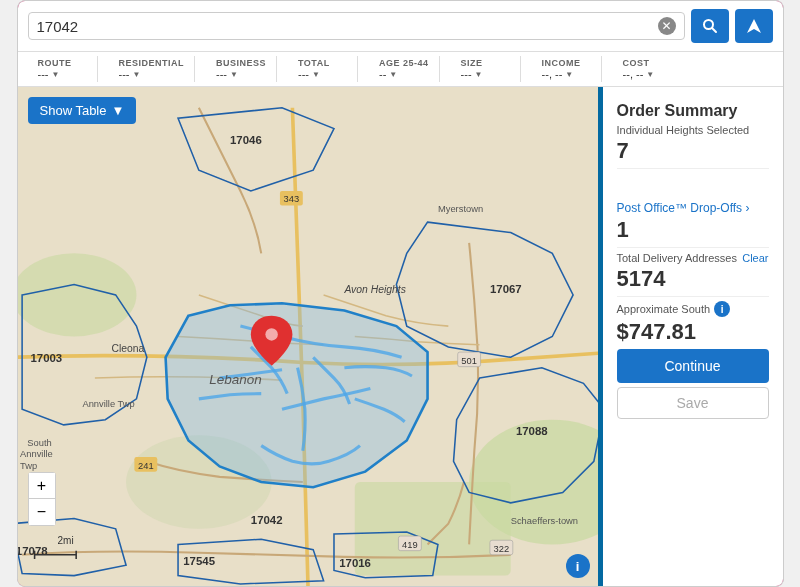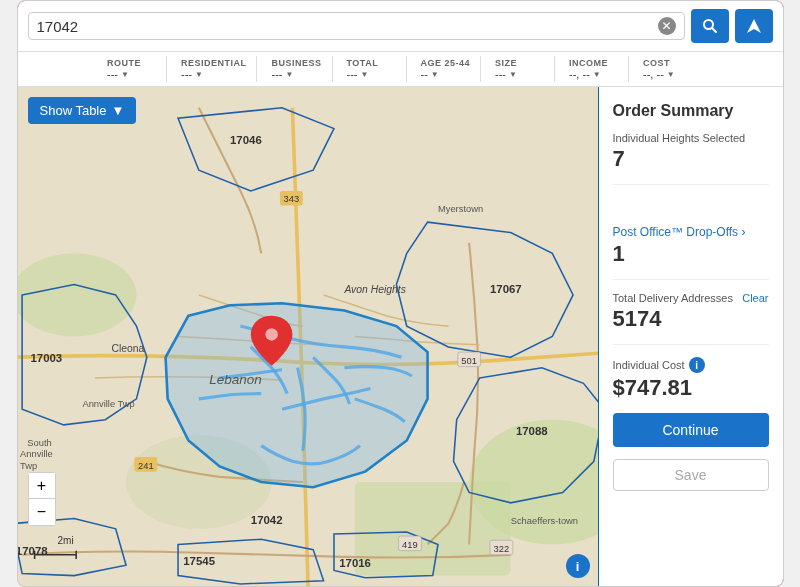--- a/index.html
+++ b/index.html
@@ -88,22 +88,21 @@
       align-items: center;
       justify-content: center;
     }
     
     .filter-row {
       display: flex;
       align-items: center;
       background: #fff;
       border-bottom: 1px solid #ddd;
       padding: 4px 10px;
-      gap: 4px;
-      justify-content: center;
+      gap: 11px;
     }
     .filter-item {
       display: flex;
       flex-direction: column;
       padding: 2px 10px;
       border-right: 1px solid #ddd;
       min-width: 70px;
     }
     .filter-item:last-child { border-right: none; }
     .filter-label {
@@ -215,25 +214,25 @@
     .map-svg {
       position: absolute;
       top: 0; left: 0;
       width: 100%;
       height: 100%;
     }
     
     .order-panel {
       width: 185px;
       background: #fff;
-      border-left: 1px solid #0369a1;
+      border-left: 5px solid #0369a1;
       padding: 14px 14px;
       display: flex;
       flex-direction: column;
-      gap: 12px;
+      gap: 4px;
       flex-shrink: 0;
     }
     .order-title {
       font-size: 16px;
       font-weight: bold;
       color: #333;
       line-height: 1.2;
     }
     .order-section {
       display: flex;
@@ -547,21 +546,21 @@
           <span class="order-section-label">Total Delivery Addresses</span>
           <a class="clear-link">Clear</a>
         </div>
         <span class="order-section-value">5174</span>
       </div>
 
       <hr class="order-divider">
 
       <div class="order-section">
         <div class="cost-row">
-          <span class="order-section-label">Individual Cost</span>
+          <span class="order-section-label">Approximate South</span>
           <span class="info-icon">i</span>
         </div>
         <span class="cost-value">$747.81</span>
       </div>
 
       <button class="continue-btn">Continue</button>
       <button class="save-btn">Save</button>
     </div>
   </div>
 </div>

